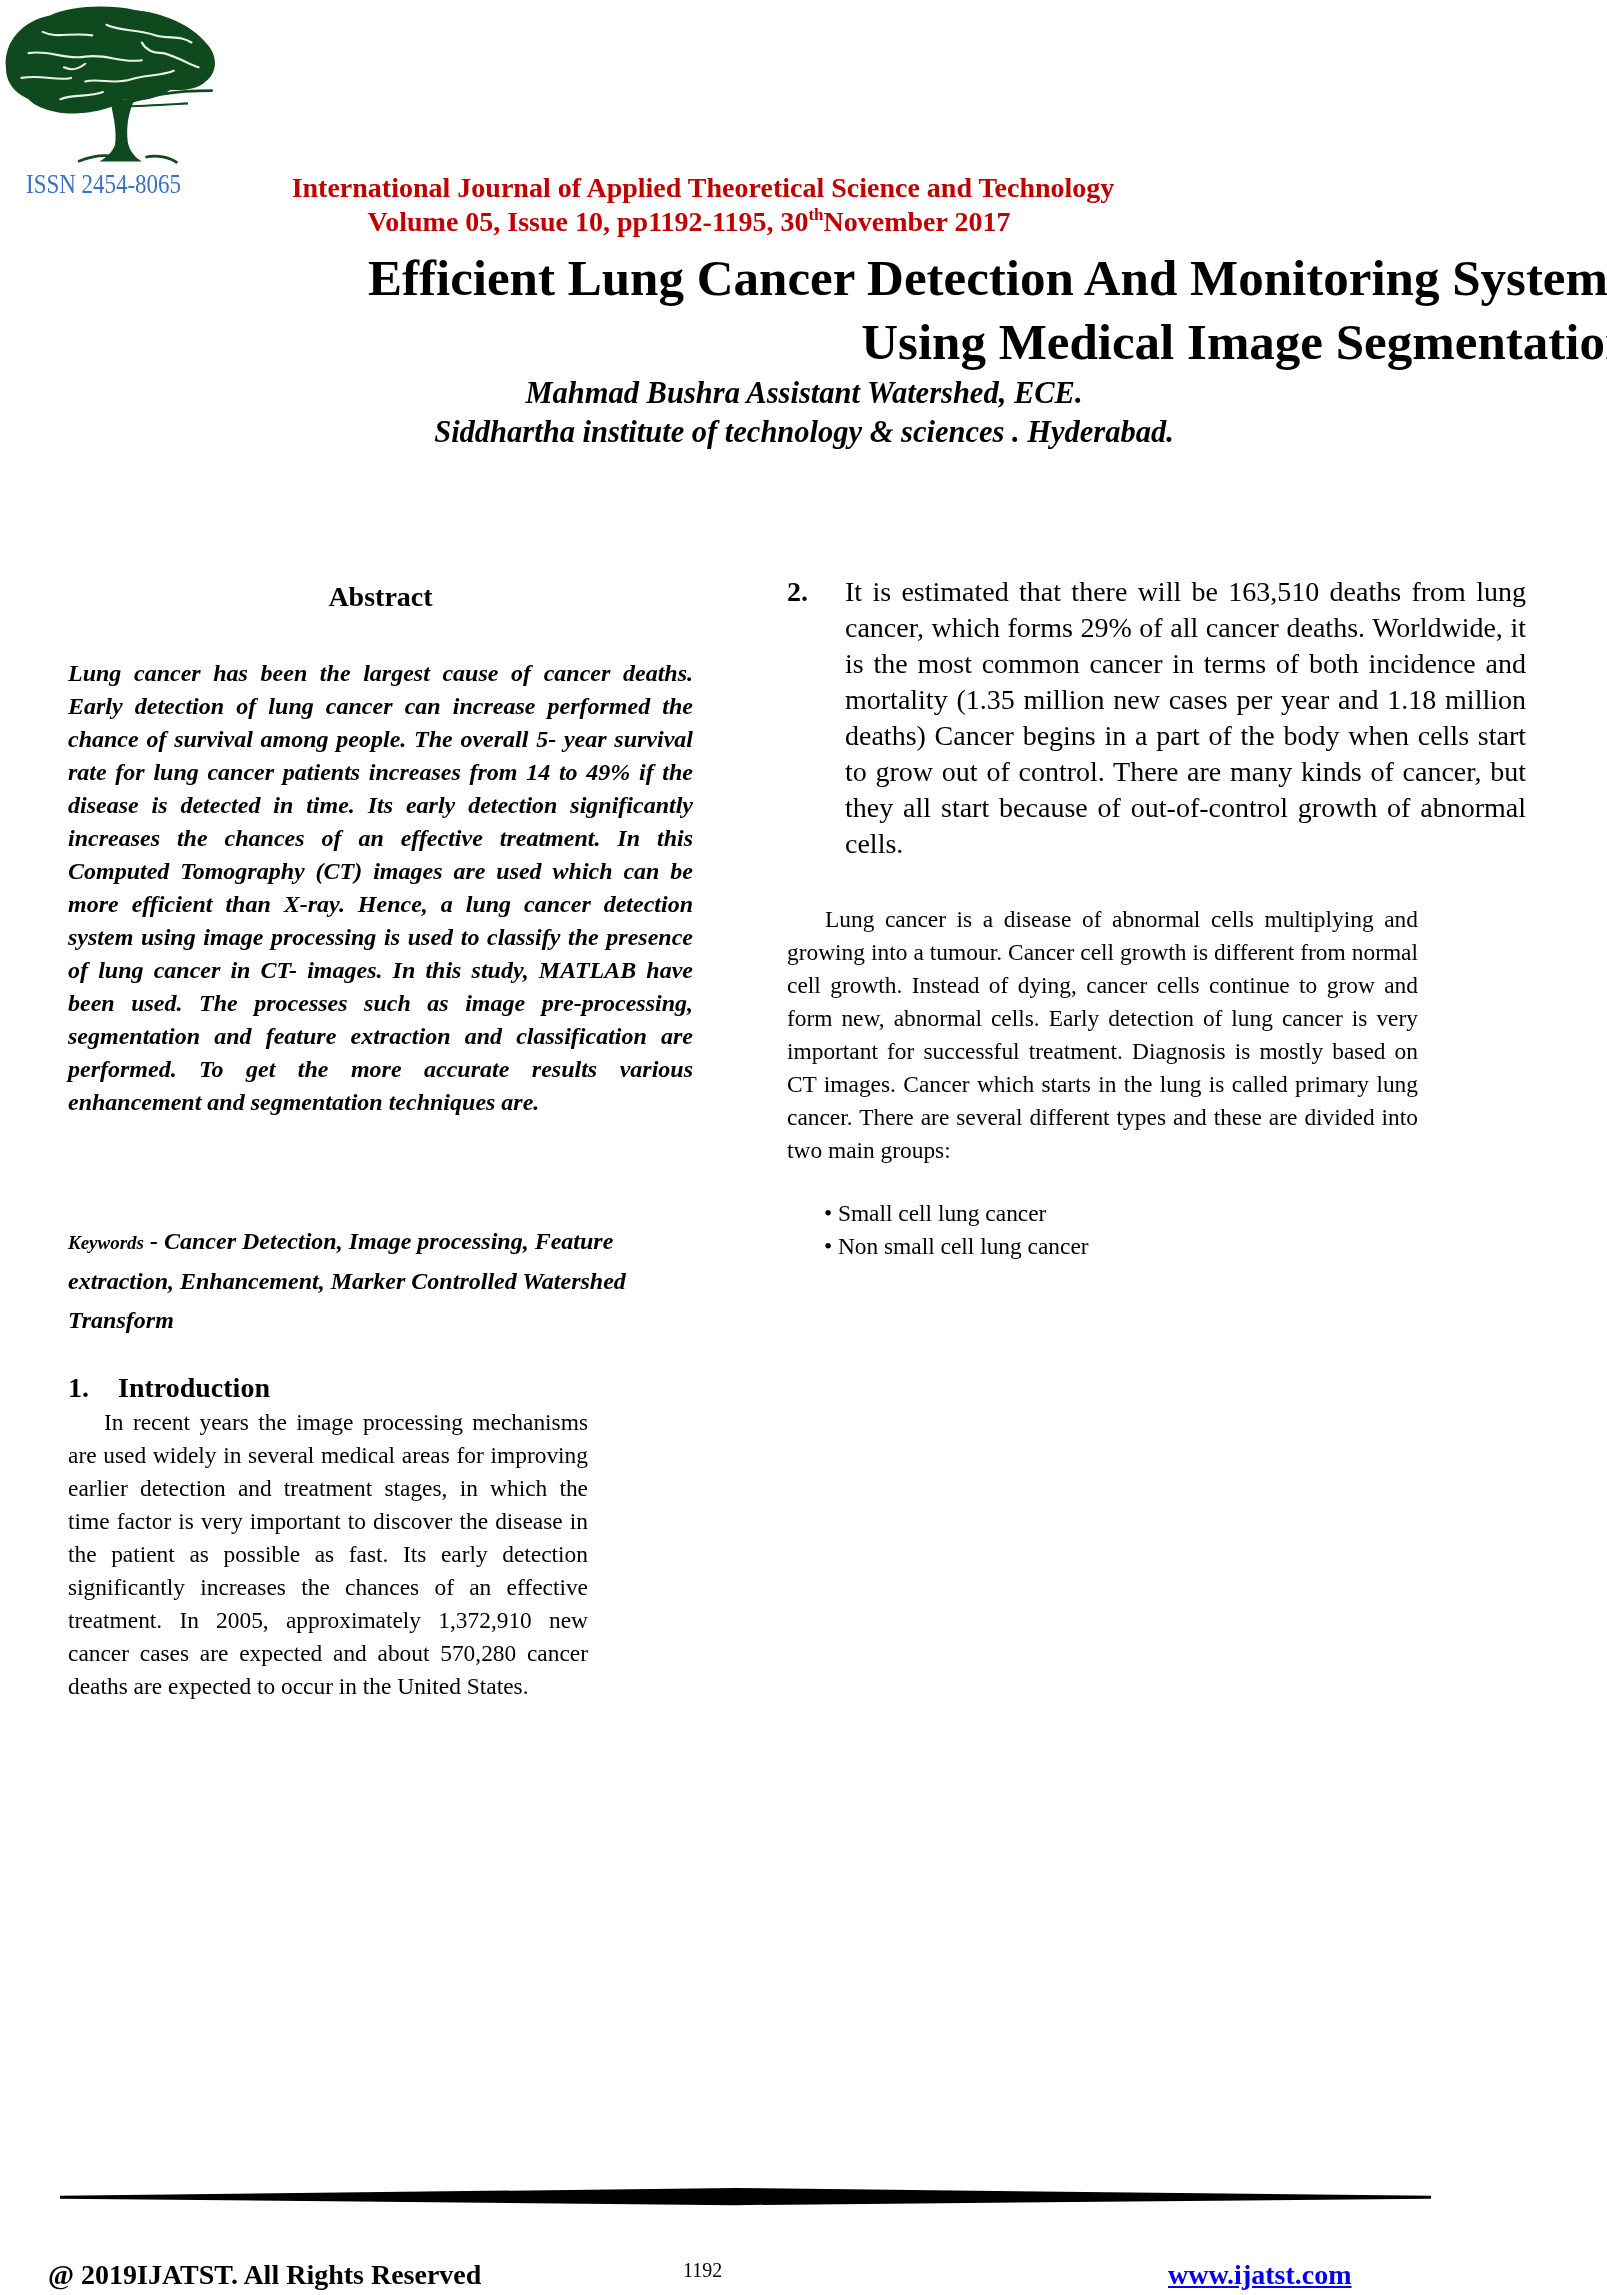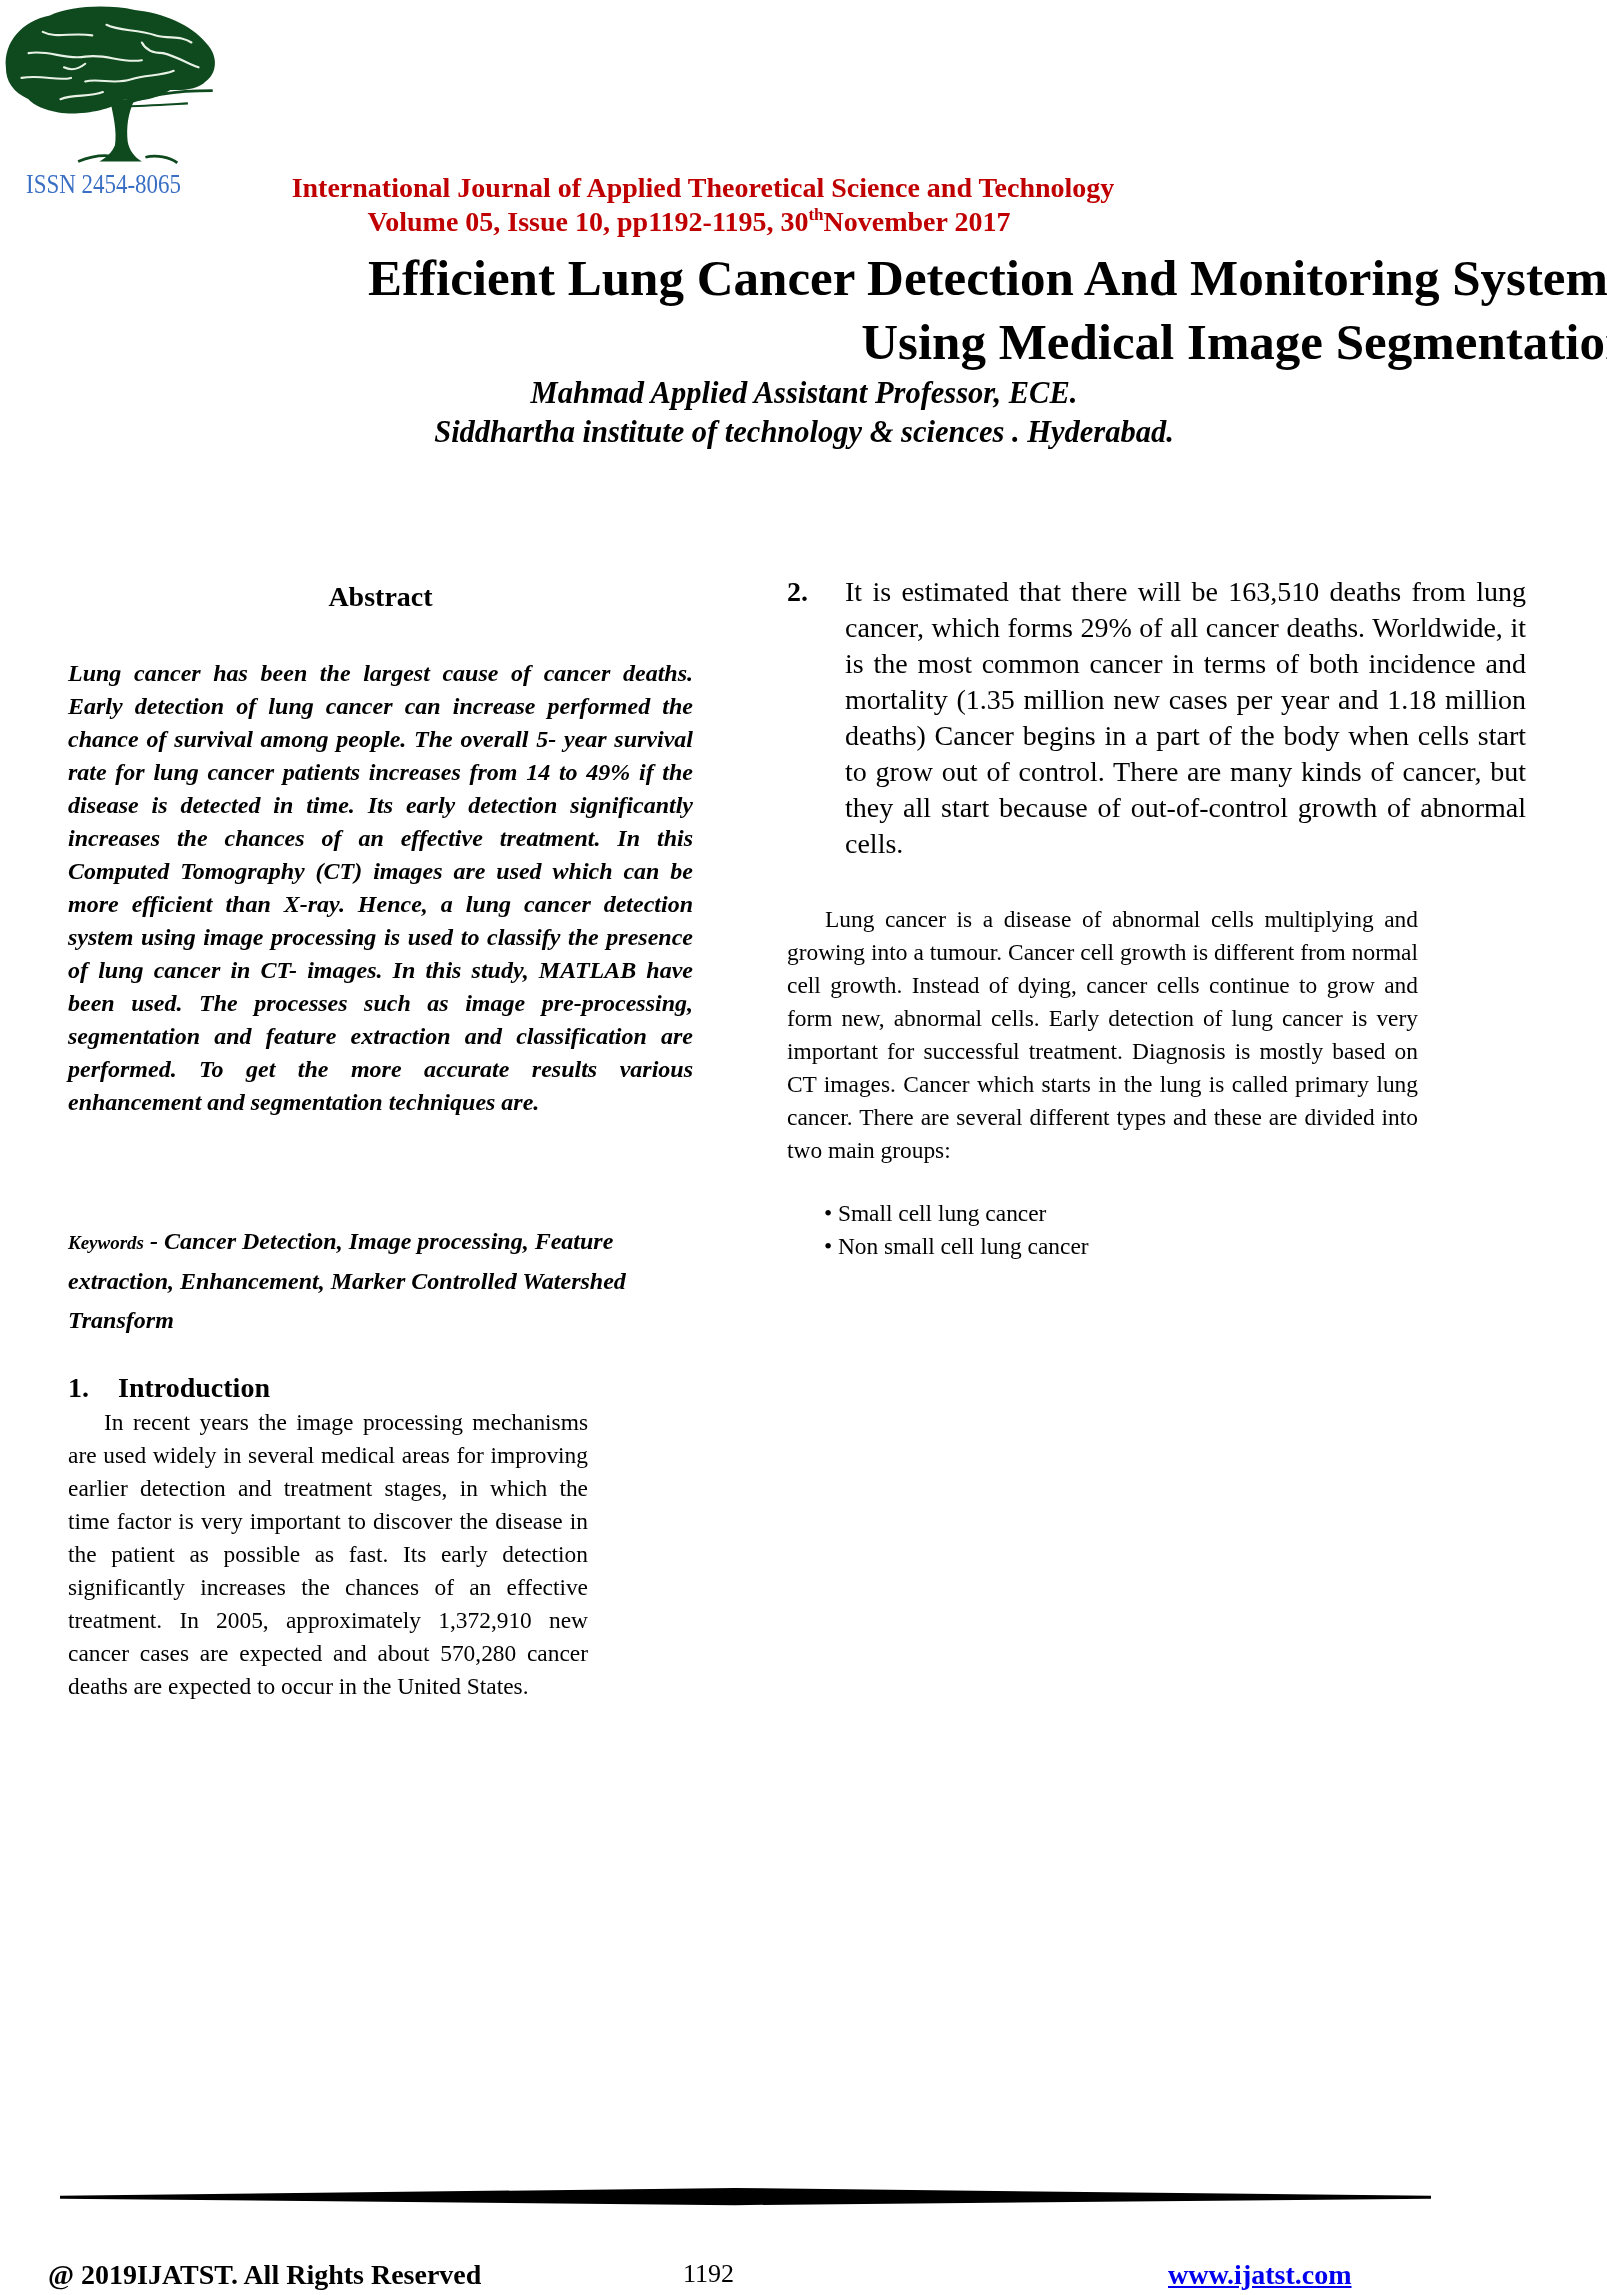--- a/index.html
+++ b/index.html
@@ -40,21 +40,21 @@
   #sec2 .num { position:absolute; left:0; top:0; font-weight:bold; }
   #sec2 .txt { margin-left:58px; text-align:justify; }
   #para-lung { left:787px; width:631px; top:903px; font-size:23.4px; line-height:33px; text-align:justify; text-indent:38px; }
   #bullets { left:824px; top:1197px; font-size:23.4px; line-height:33px; list-style:none; margin:0; padding:0; }
   #bullets li { white-space:nowrap; }
   #bullets .dot { margin-right:5.7px; }
 
   
   #footer-rule { left:60px; top:2188px; width:1371px; height:20px; }
   #footer-left { left:48px; top:2259px; font-weight:bold; font-size:28px; white-space:nowrap; }
-  #footer-page { left:683px; top:2259px; font-size:26px; white-space:nowrap; }
+  #footer-page { left:683px; top:2259px; font-size:20px; white-space:nowrap; }
   #footer-link { left:1168px; top:2259px; font-weight:bold; font-size:28px; color:#0000ee; text-decoration:underline; white-space:nowrap; }
 </style>
 </head>
 <body>
 
 <div id="logo" class="abs">
   <svg width="220" height="170" viewBox="0 0 310 240">
     <path d="M8,95 C5,60 30,30 70,22 C100,8 150,6 190,14 C230,18 270,35 290,60 C310,80 305,105 290,115 C280,125 262,128 240,127 C220,140 195,145 175,140 C165,150 140,158 110,160 C80,162 50,152 40,140 C18,130 8,115 8,95 Z" fill="#0f4a1f"></path>
     <path d="M155,140 C160,165 165,185 162,205 C158,215 150,222 140,228 L200,228 C190,222 182,212 180,200 C178,180 180,160 190,140 Z" fill="#0f4a1f"></path>
     <path d="M180,145 C210,135 240,128 300,128" stroke="#0f4a1f" stroke-width="4" fill="none"></path>
@@ -73,21 +73,21 @@
     </g>
   </svg>
   <div class="issn">ISSN 2454-8065</div>
 </div>
 
 <div id="journal-name" class="abs journal-line">International Journal of Applied Theoretical Science and Technology</div>
 <div id="journal-vol" class="abs journal-line"><span>Volume 05, Issue 10, pp1192-1195, 30</span><sup>th</sup><span>November 2017</span></div>
 
 <div id="title-1" class="abs title-line">Efficient Lung Cancer Detection And Monitoring System</div>
 <div id="title-2" class="abs title-line">Using Medical Image Segmentation.</div>
-<div id="author-1" class="abs author-line">Mahmad Applied Assistant Professor, ECE.</div>
+<div id="author-1" class="abs author-line">Mahmad Bushra Assistant Watershed, ECE.</div>
 <div id="author-2" class="abs author-line">Siddhartha institute of technology &amp; sciences . Hyderabad.</div>
 
 <div id="abstract-heading" class="abs">Abstract</div>
 <div id="abstract-body" class="abs">Lung cancer has been the largest cause of cancer deaths. Early detection of lung cancer can increase performed the chance of survival among people. The overall 5- year survival rate for lung cancer patients increases from 14 to 49% if the disease is detected in time. Its early detection significantly increases the chances of an effective treatment. In this Computed Tomography (CT) images are used which can be more efficient than X-ray. Hence, a lung cancer detection system using image processing is used to classify the presence of lung cancer in CT- images. In this study, MATLAB have been used. The processes such as image pre-processing, segmentation and feature extraction and classification are performed. To get the more accurate results various enhancement and segmentation techniques are.</div>
 <div id="keywords" class="abs"><span class="kw-label">Keywords</span><span> - </span><span>Cancer Detection, Image processing, Feature extraction, Enhancement, Marker Controlled Watershed Transform</span></div>
 
 <div id="intro-heading" class="abs"><span class="num">1.</span><span>Introduction</span></div>
 <div id="intro-body" class="abs">In recent years the image processing mechanisms are used widely in several medical areas for  improving earlier detection and treatment stages, in which the time factor is very important  to  discover the disease in the patient as possible as fast. Its early detection significantly increases the chances of an effective treatment.   In   2005, approximately 1,372,910 new cancer cases are expected and about 570,280 cancer deaths are expected to occur in the United States.</div>
 
 <div id="sec2" class="abs">

